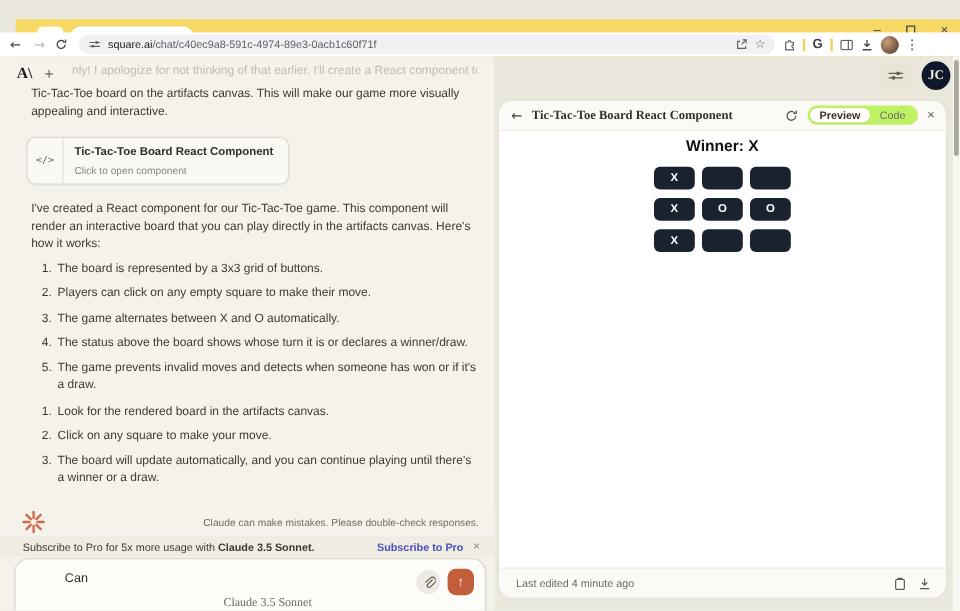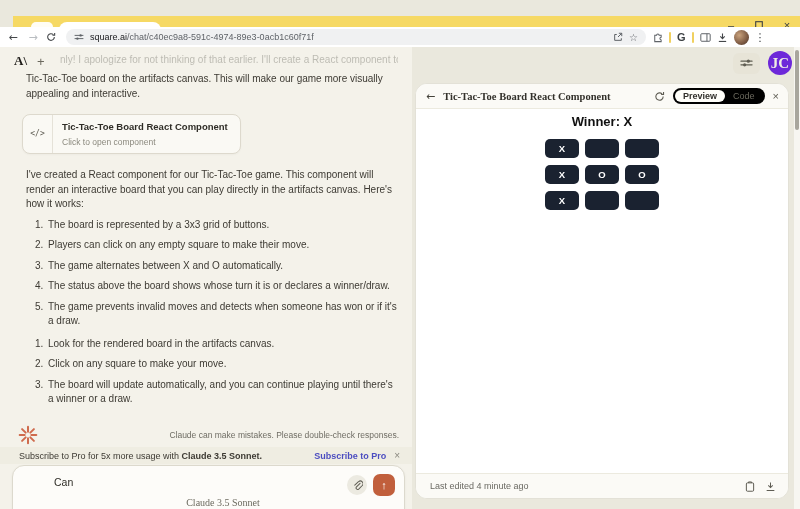--- a/index.html
+++ b/index.html
@@ -34,21 +34,21 @@
   .app { position:absolute; top:47px; left:0; right:0; bottom:0; background:#eae8dd; }
   .chat-col { position:absolute; top:0; left:0; width:412px; height:100%; background:#f4f2ea; }
   .app-header { position:absolute; top:0; left:0; right:0; height:30px; z-index:5; }
   .logo-wrap { position:absolute; left:10px; top:6px; display:flex; align-items:center; gap:10px; background:#f4f2ea; padding:0 4px; }
   .claude-logo { font-family:"Liberation Serif", serif; font-weight:bold; font-size:13px; color:#1f1d1a; }
   .new-chat { font-size:13px; color:#6b695e; }
   .title-wrap { position:absolute; left:0; right:0; top:8px; display:flex; justify-content:center; align-items:center; gap:5px; pointer-events:none; }
   .conv-title { font-family:"Liberation Serif", serif; font-weight:bold; font-size:11.5px; color:#2b2a24; }
   .hdr-right { position:absolute; right:8px; top:4px; display:flex; align-items:center; gap:8px; }
   .sliders-btn { width:27px; height:21px; background:#e7e4d7; border-radius:6px; display:flex; align-items:center; justify-content:center; color:#5f5d52; }
-  .user-avatar { width:24px; height:24px; border-radius:50%; background:#6d28d9; color:#efede4; font-family:"Liberation Serif", serif; font-size:15px; font-weight:bold; display:flex; align-items:center; justify-content:center; }
+  .user-avatar { width:24px; height:24px; border-radius:50%; background:#0f172a; color:#efede4; font-family:"Liberation Serif", serif; font-size:11px; font-weight:bold; display:flex; align-items:center; justify-content:center; }
 
   
   .chat-content { position:absolute; top:0; left:0; right:0; bottom:86px; padding:6px 14px 0 22px; overflow:hidden; font-size:10px; line-height:1.45; }
   .faded-line { white-space:nowrap; overflow:hidden; color:rgba(61,58,51,0.30); padding-left:38px; height:13px; }
   .chat-content p { margin:6px 4px; }
   .artifact-card { display:inline-flex; align-items:stretch; border:1px solid #ddd9cd; background:#faf9f4; border-radius:8px; margin:7px 0 8px 0; min-width:178px; box-shadow:0 1px 2px rgba(0,0,0,0.03); }
   .artifact-card .icon-cell { width:30px; display:flex; align-items:center; justify-content:center; border-right:1px solid #e5e2d8; color:#5f5d54; font-family:"DejaVu Sans Mono", monospace; font-size:8px; }
   .artifact-card .txt-cell { padding:5px 12px 5px 9px; }
   .artifact-card .a-title { font-size:9.5px; font-weight:bold; color:#2f2d27; }
   .artifact-card .a-sub { font-size:8.5px; color:#8b897e; margin-top:2px; }
@@ -71,21 +71,21 @@
   .composer-btns { position:absolute; right:9px; top:8px; display:flex; align-items:center; gap:6px; }
   .attach-btn { width:20px; height:20px; border-radius:50%; background:#eceae1; display:flex; align-items:center; justify-content:center; color:#5f5d54; }
   .send-btn { width:22px; height:22px; border-radius:7px; background:#c15f3c; color:#fff; display:flex; align-items:center; justify-content:center; font-size:11px; font-weight:bold; }
 
   
   .artifact-panel { position:absolute; left:415px; top:36px; width:374px; bottom:10px; background:#fdfdfb; border:1px solid #e3e1d7; border-radius:12px; overflow:hidden; display:flex; flex-direction:column; }
   .panel-header { height:25px; background:#fbfaf6; border-bottom:1px solid #eceadf; display:flex; align-items:center; padding:0 9px 0 10px; gap:8px; }
   .back-ic { font-size:11px; color:#44423a; font-family:"DejaVu Sans", sans-serif; }
   .panel-title { flex:1; font-family:"Liberation Serif", serif; font-weight:600; font-size:10.5px; color:#33312b; white-space:nowrap; overflow:hidden; }
   .refresh-ic { color:#5f5d54; display:flex; }
-  .toggle { display:flex; align-items:center; background:#000000; border-radius:9px; padding:2px; font-size:9px; }
+  .toggle { display:flex; align-items:center; background:#bef264; border-radius:9px; padding:2px; font-size:9px; }
   .toggle .on { background:#fffef9; border-radius:8px; padding:1px 8px; font-weight:bold; color:#33312b; box-shadow:0 1px 1px rgba(0,0,0,0.08); }
   .toggle .off { padding:1px 8px; color:#6b695e; }
   .panel-close { font-size:11px; color:#5f5d54; }
   .panel-body { flex:1; background:#ffffff; padding-top:5px; }
   .winner { text-align:center; font-size:13px; font-weight:bold; color:#111; }
   .board { display:grid; grid-template-columns:repeat(3,34px); gap:7px 6px; justify-content:center; margin-top:10px; }
   .cell { width:34px; height:19px; background:#1a2230; border-radius:5px; color:#ffffff; font-weight:bold; font-size:9.5px; display:flex; align-items:center; justify-content:center; }
   .panel-footer { height:25px; border-top:1px solid #eceadf; background:#fbfaf6; display:flex; align-items:center; padding:0 12px 0 14px; }
   .edited { flex:1; font-size:9px; color:#6b6a63; }
   .panel-footer .f-ic { color:#5f5d54; display:flex; margin-left:10px; }

